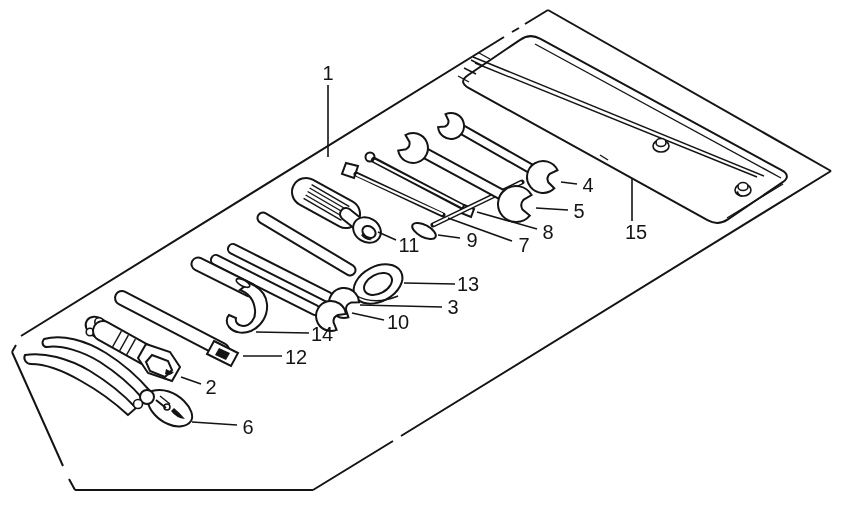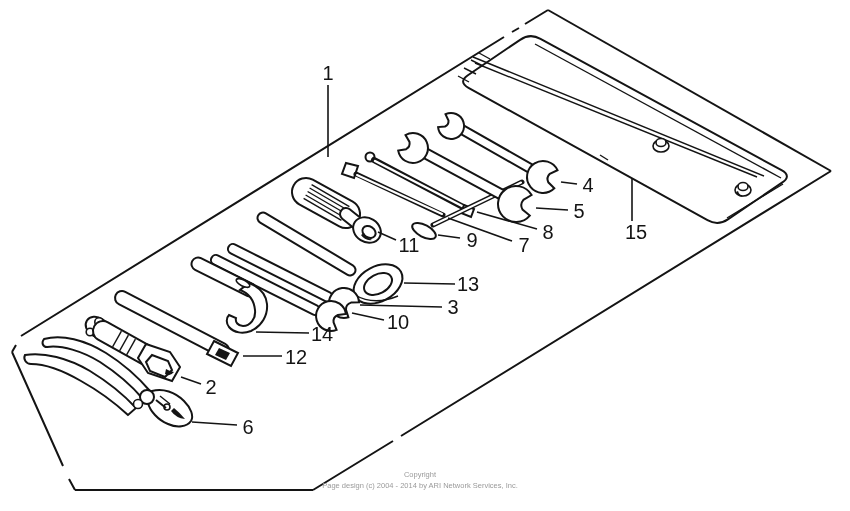--- a/index.html
+++ b/index.html
@@ -197,17 +197,13 @@
         <text x="296" y="357" class="num" text-anchor="middle" dominant-baseline="central">12</text>
         <line x1="404" y1="283" x2="455" y2="284" class="leader"></line>
         <text x="468" y="284" class="num" text-anchor="middle" dominant-baseline="central">13</text>
         <line x1="256" y1="332" x2="309" y2="333" class="leader"></line>
         <text x="322" y="334" class="num" text-anchor="middle" dominant-baseline="central">14</text>
         <line x1="632" y1="178" x2="632" y2="221" class="leader"></line>
         <text x="636" y="232" class="num" text-anchor="middle" dominant-baseline="central">15</text>
       </g>
   </svg>
 
-  <div class="watermark">
-    <div>Copyright</div>
-    <div>Page design (c) 2004 - 2014 by ARI Network Services, Inc.</div>
-  </div>
 </div>
 
 </body></html>

